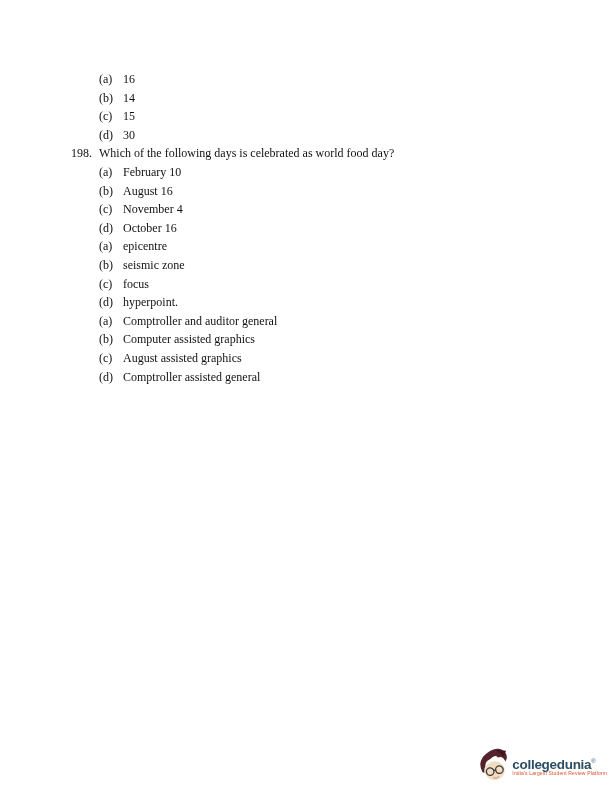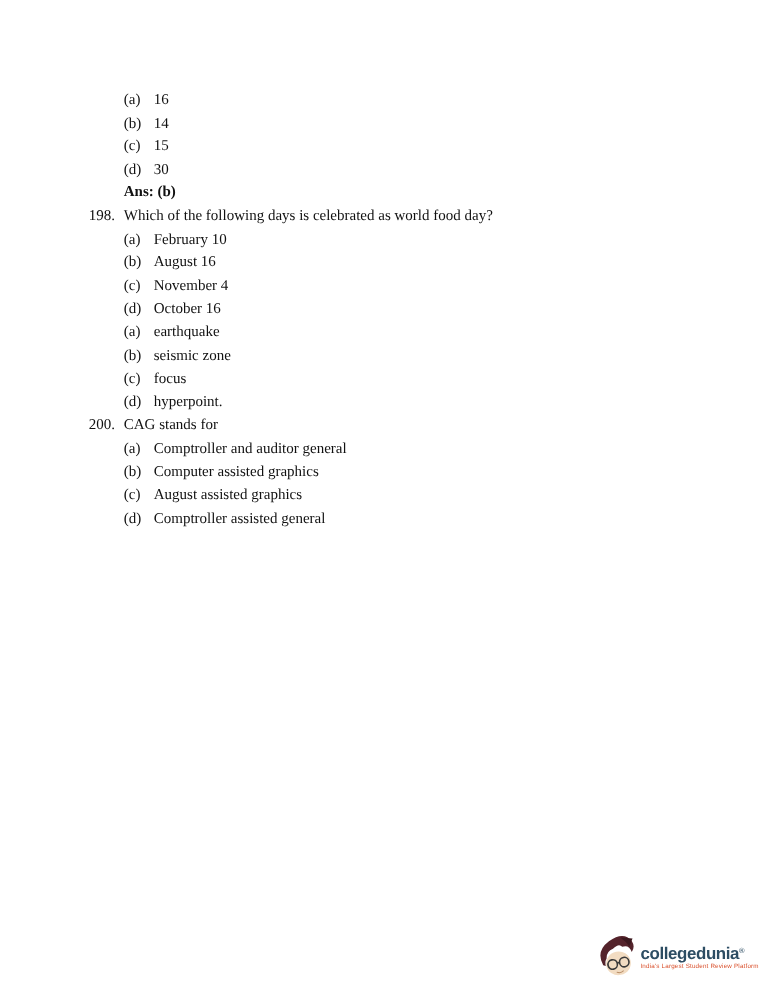--- a/index.html
+++ b/index.html
@@ -82,21 +82,20 @@
         <span class="opt-text">14</span>
       </div>
       <div class="option">
         <span class="opt-label">(c)</span>
         <span class="opt-text">15</span>
       </div>
       <div class="option">
         <span class="opt-label">(d)</span>
         <span class="opt-text">30</span>
       </div>
-      <div class="answer">Ans: (b)</div>
     </div>
 
     <div class="question">
       <div class="q-line">
         <span class="q-num">198.</span>
         <span class="q-text">Which of the following days is celebrated as world food day?</span>
       </div>
       <div class="option">
         <span class="opt-label">(a)</span>
         <span class="opt-text">February 10</span>
@@ -111,41 +110,37 @@
       </div>
       <div class="option">
         <span class="opt-label">(d)</span>
         <span class="opt-text">October 16</span>
       </div>
     </div>
 
     <div class="question">
       <div class="option">
         <span class="opt-label">(a)</span>
-        <span class="opt-text">earthquake</span>
+        <span class="opt-text">epicentre</span>
       </div>
       <div class="option">
         <span class="opt-label">(b)</span>
         <span class="opt-text">seismic zone</span>
       </div>
       <div class="option">
         <span class="opt-label">(c)</span>
         <span class="opt-text">focus</span>
       </div>
       <div class="option">
         <span class="opt-label">(d)</span>
         <span class="opt-text">hyperpoint.</span>
       </div>
     </div>
 
     <div class="question">
-      <div class="q-line">
-        <span class="q-num">200.</span>
-        <span class="q-text">CAG stands for</span>
-      </div>
       <div class="option">
         <span class="opt-label">(a)</span>
         <span class="opt-text">Comptroller and auditor general</span>
       </div>
       <div class="option">
         <span class="opt-label">(b)</span>
         <span class="opt-text">Computer assisted graphics</span>
       </div>
       <div class="option">
         <span class="opt-label">(c)</span>

